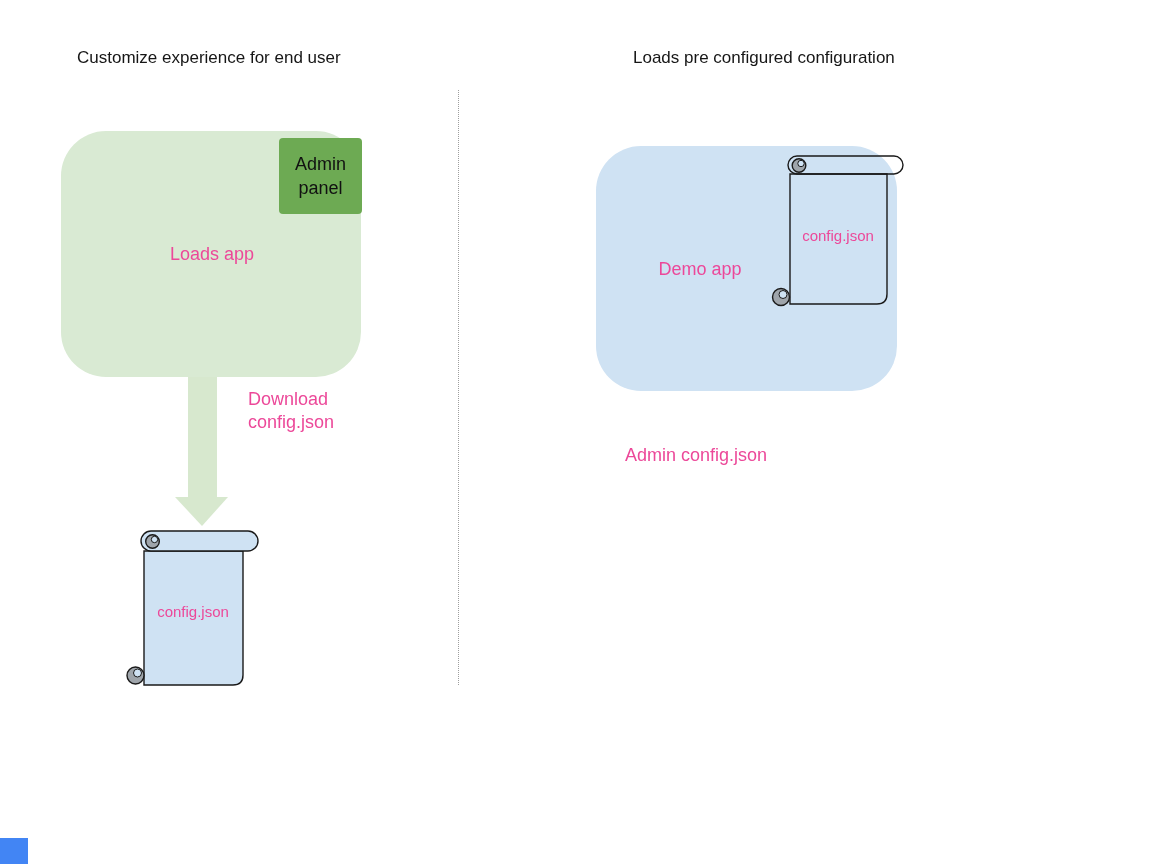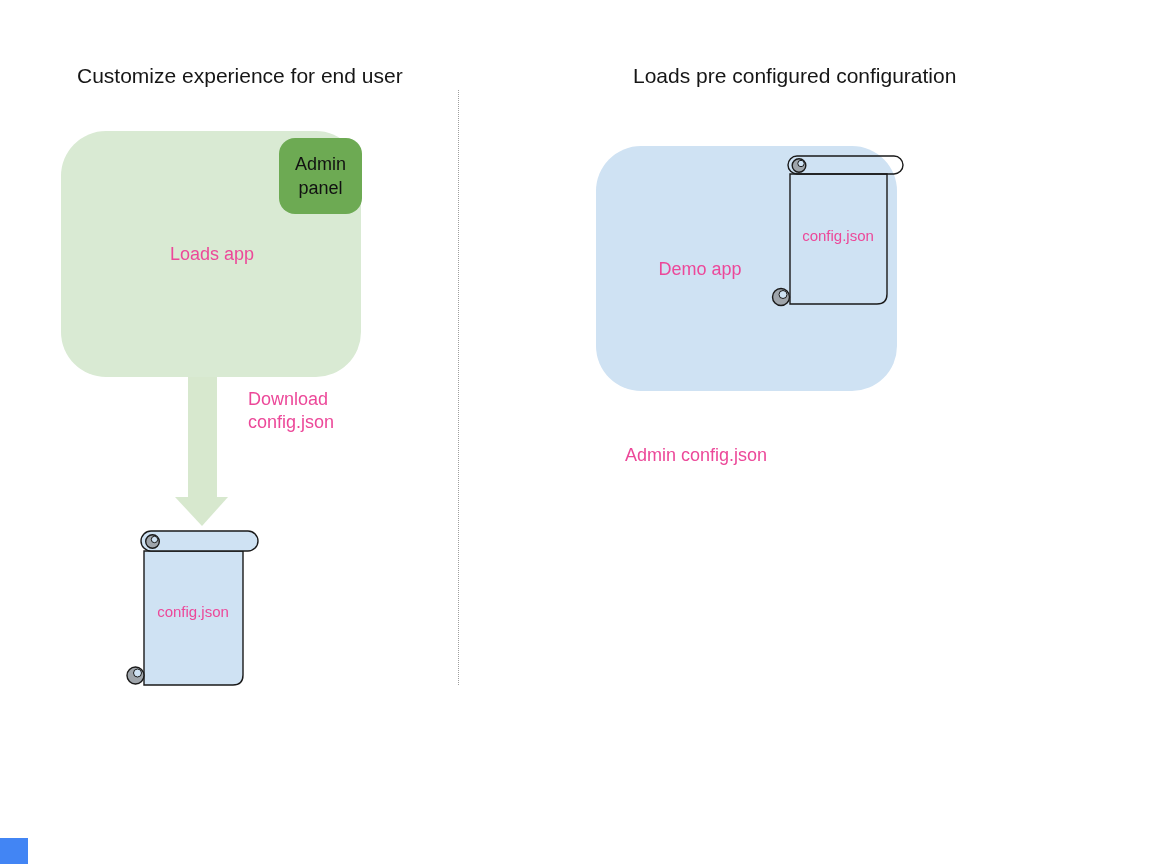--- a/index.html
+++ b/index.html
@@ -4,28 +4,28 @@
 <style>
   html,body{margin:0;padding:0;background:#ffffff;}
   #canvas{
     position:relative;width:1152px;height:864px;background:#ffffff;
     font-family:"Liberation Sans",sans-serif;color:#161616;overflow:hidden;
   }
   .abs{position:absolute;}
   .lbl{position:absolute;font-size:18px;line-height:1.3;color:#ec4899;white-space:nowrap;}
   .lbl-center{transform:translate(-50%,-50%);text-align:center;}
 
-  .heading{position:absolute;font-size:21px;color:#161616;white-space:nowrap;margin-top:16px;}
+  .heading{position:absolute;font-size:17px;color:#161616;white-space:nowrap;}
   #heading-left{left:77px;top:48px;}
   #heading-right{left:633px;top:48px;}
 
   #admin-app{left:61px;top:131px;width:300px;height:246px;background:#d9ead3;border-radius:45px;}
   #admin-app-label{left:212px;top:255px;}
   #admin-panel{
-    left:279px;top:138px;width:83px;height:76px;background:#6daa53;border-radius:16px;
+    left:279px;top:138px;width:83px;height:76px;background:#6daa53;border-radius:4px;
     display:flex;align-items:center;justify-content:center;
   }
   #admin-panel-label{font-size:18px;line-height:1.35;text-align:center;width:62px;color:#111111;}
 
   #download-arrow{left:170px;top:377px;width:64px;height:152px;}
   #download-label{left:248px;top:388px;width:112px;white-space:normal;}
 
   #demo-app{left:596px;top:146px;width:301px;height:245px;background:#cfe2f3;border-radius:45px;}
   #demo-app-label{left:700px;top:270px;}
 

